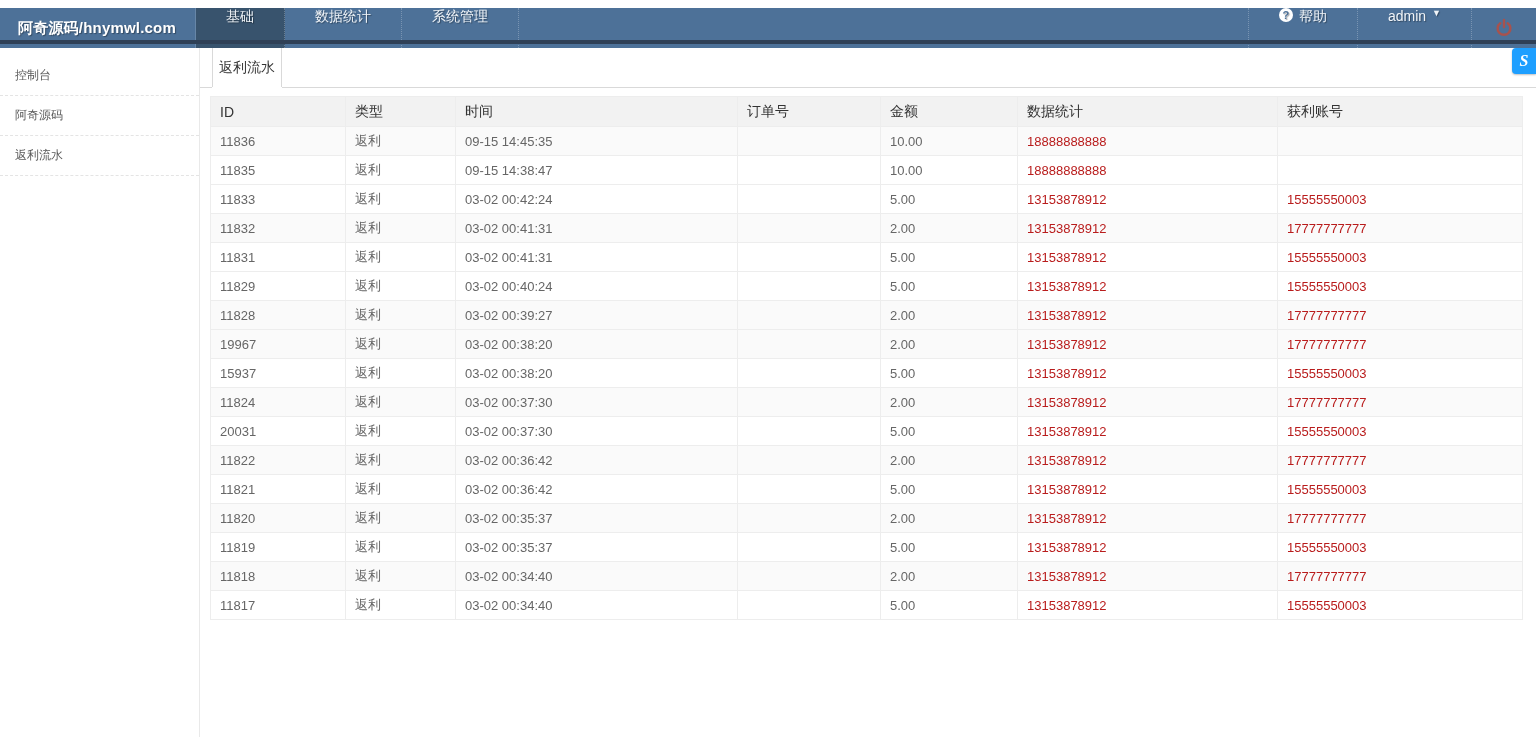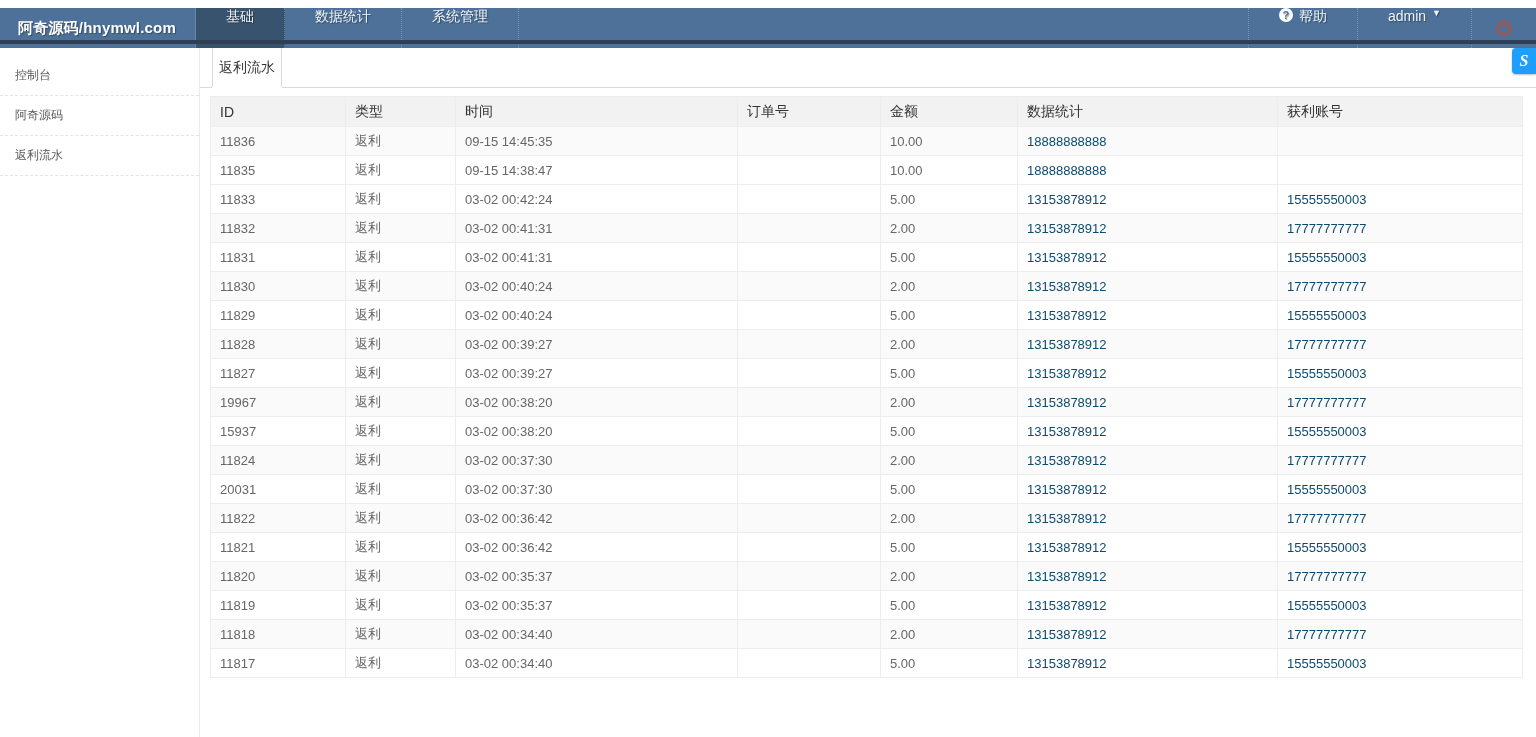--- a/index.html
+++ b/index.html
@@ -52,21 +52,21 @@
 
   
   .table-wrap { margin:8px 14px 16px 10px; }
   table { width:1312px; border-collapse:collapse; table-layout:fixed; font-size:13px; }
   th, td { border:1px solid #ededed; height:29px; padding:0 0 0 9px;
     text-align:left; vertical-align:middle; overflow:hidden; white-space:nowrap; }
   th { background:#f2f2f2; color:#333; font-weight:normal; font-size:14px; height:30px; }
   td { color:#666; }
   tr.zebra td { background:#fafafa; }
   table { border-left:1px solid #ededed; border-right:1px solid #ededed; }
-  a.acct { color:#0c4a6e; text-decoration:none; cursor:pointer; }
+  a.acct { color:#b91c1c; text-decoration:none; cursor:pointer; }
 </style>
 </head>
 <body>
 
 <div class="navbar">
   <div class="brand">阿奇源码/hnymwl.com</div>
   <div class="nav-menu">
     <div class="nav-item active">
       <span>基础</span>
     </div>
@@ -179,55 +179,37 @@
           </tr>
           <tr>
             <td>11831</td>
             <td>返利</td>
             <td>03-02 00:41:31</td>
             <td></td>
             <td>5.00</td>
             <td><a class="acct">13153878912</a></td>
             <td><a class="acct">15555550003</a></td>
           </tr>
-          <tr class="zebra">
-            <td>11830</td>
+          <tr>
+            <td>11829</td>
             <td>返利</td>
             <td>03-02 00:40:24</td>
             <td></td>
-            <td>2.00</td>
-            <td><a class="acct">13153878912</a></td>
-            <td><a class="acct">17777777777</a></td>
-          </tr>
-          <tr>
-            <td>11829</td>
-            <td>返利</td>
-            <td>03-02 00:40:24</td>
-            <td></td>
             <td>5.00</td>
             <td><a class="acct">13153878912</a></td>
             <td><a class="acct">15555550003</a></td>
           </tr>
           <tr class="zebra">
             <td>11828</td>
             <td>返利</td>
             <td>03-02 00:39:27</td>
             <td></td>
             <td>2.00</td>
             <td><a class="acct">13153878912</a></td>
             <td><a class="acct">17777777777</a></td>
-          </tr>
-          <tr>
-            <td>11827</td>
-            <td>返利</td>
-            <td>03-02 00:39:27</td>
-            <td></td>
-            <td>5.00</td>
-            <td><a class="acct">13153878912</a></td>
-            <td><a class="acct">15555550003</a></td>
           </tr>
           <tr class="zebra">
             <td>19967</td>
             <td>返利</td>
             <td>03-02 00:38:20</td>
             <td></td>
             <td>2.00</td>
             <td><a class="acct">13153878912</a></td>
             <td><a class="acct">17777777777</a></td>
           </tr>

